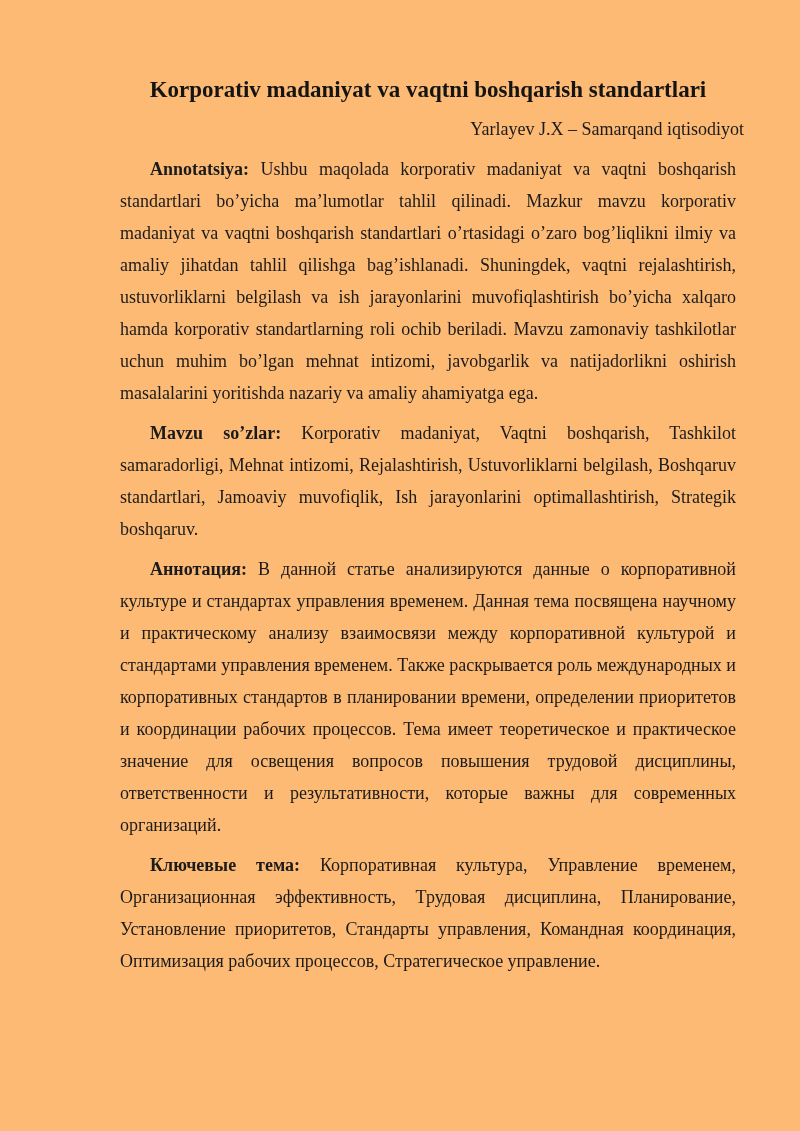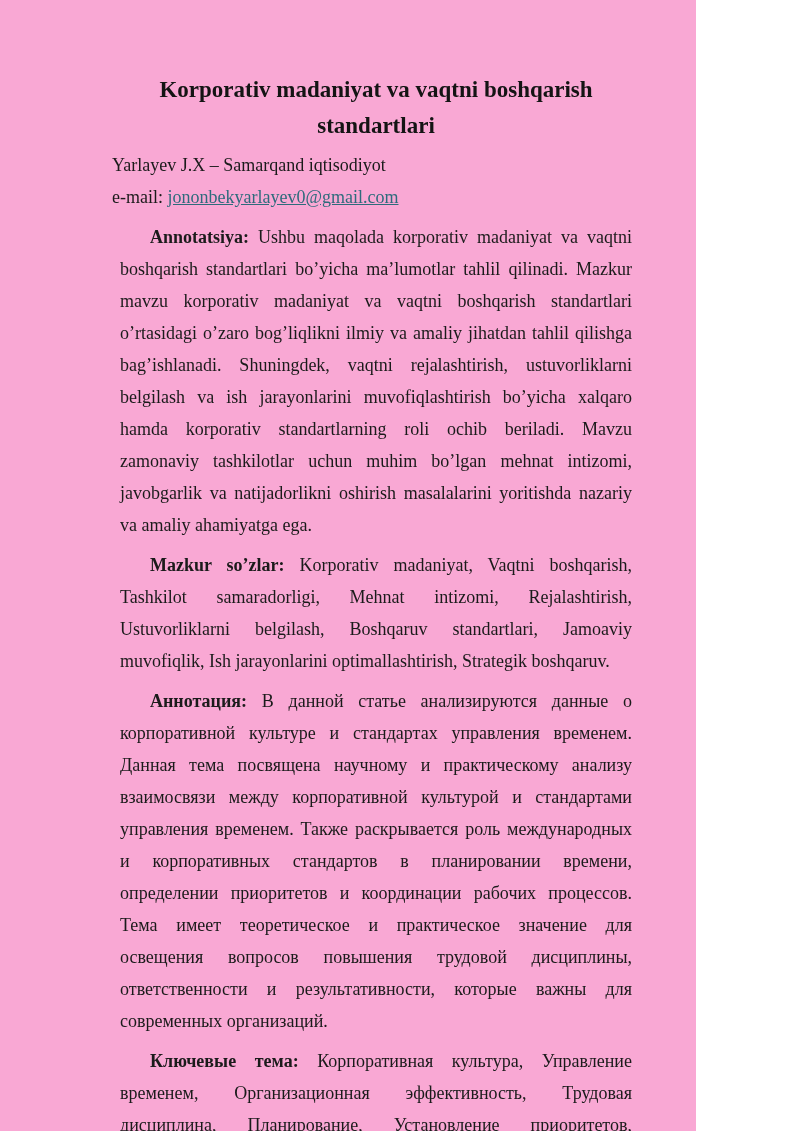--- a/index.html
+++ b/index.html
@@ -2,43 +2,43 @@
 <html style="--link-color: #2E6B7C;"><head>
 <meta charset="utf-8">
 <style>
   html, body {
     margin: 0;
     padding: 0;
     background: #ffffff;
   }
   .page {
     position: relative;
-    width: 696px;
+    width: 800px;
     height: 1131px;
-    background: #f9a8d4;
+    background: #fdba74;
     overflow: hidden;
     font-family: "Liberation Serif", "DejaVu Serif", serif;
     font-size: 18px;
     line-height: 32px;
     color: #1b1b1b;
   }
   .content {
     margin: 0 56px 0 112px;
   }
   .doc-title {
     margin: 72px 0 0 0;
     font-size: 23px;
     line-height: 36px;
     font-weight: bold;
     text-align: center;
     color: #141414;
   }
   .byline {
     margin-top: 5px;
-    text-align: left;
+    text-align: right;
   }
   .byline div {
     line-height: 32px;
   }
   .email-link {
     color: var(--link-color, #2E6B7C);
     text-decoration: underline;
     cursor: pointer;
   }
   .para {
@@ -53,25 +53,24 @@
 </head>
 <body>
 
 <div class="page">
   <div class="content">
 
     <h1 class="doc-title">Korporativ madaniyat va vaqtni boshqarish standartlari</h1>
 
     <div class="byline">
       <div>Yarlayev J.X – Samarqand iqtisodiyot</div>
-      <div><span>e-mail: </span><a class="email-link">jononbekyarlayev0@gmail.com</a></div>
     </div>
 
     <p class="para"><span class="lead">Annotatsiya:</span><span> Ushbu maqolada korporativ madaniyat va vaqtni boshqarish standartlari bo’yicha ma’lumotlar tahlil qilinadi. Mazkur mavzu korporativ madaniyat va vaqtni boshqarish standartlari o’rtasidagi o’zaro bog’liqlikni ilmiy va amaliy jihatdan tahlil qilishga bag’ishlanadi. Shuningdek, vaqtni rejalashtirish, ustuvorliklarni belgilash va ish jarayonlarini muvofiqlashtirish bo’yicha xalqaro hamda korporativ standartlarning roli ochib beriladi. Mavzu zamonaviy tashkilotlar uchun muhim bo’lgan mehnat intizomi, javobgarlik va natijadorlikni oshirish masalalarini yoritishda nazariy va amaliy ahamiyatga ega.</span></p>
 
-    <p class="para"><span class="lead">Mazkur so’zlar:</span><span> Korporativ madaniyat, Vaqtni boshqarish, Tashkilot samaradorligi, Mehnat intizomi, Rejalashtirish, Ustuvorliklarni belgilash, Boshqaruv standartlari, Jamoaviy muvofiqlik, Ish jarayonlarini optimallashtirish, Strategik boshqaruv.</span></p>
+    <p class="para"><span class="lead">Mavzu so’zlar:</span><span> Korporativ madaniyat, Vaqtni boshqarish, Tashkilot samaradorligi, Mehnat intizomi, Rejalashtirish, Ustuvorliklarni belgilash, Boshqaruv standartlari, Jamoaviy muvofiqlik, Ish jarayonlarini optimallashtirish, Strategik boshqaruv.</span></p>
 
     <p class="para"><span class="lead">Аннотация:</span><span> В данной статье анализируются данные о корпоративной культуре и стандартах управления временем. Данная тема посвящена научному и практическому анализу взаимосвязи между корпоративной культурой и стандартами управления временем. Также раскрывается роль международных и корпоративных стандартов в планировании времени, определении приоритетов и координации рабочих процессов. Тема имеет теоретическое и практическое значение для освещения вопросов повышения трудовой дисциплины, ответственности и результативности, которые важны для современных организаций.</span></p>
 
     <p class="para"><span class="lead">Ключевые тема:</span><span> Корпоративная культура, Управление временем, Организационная эффективность, Трудовая дисциплина, Планирование, Установление приоритетов, Стандарты управления, Командная координация, Оптимизация рабочих процессов, Стратегическое управление.</span></p>
 
   </div>
 </div>
 
 </body></html>

